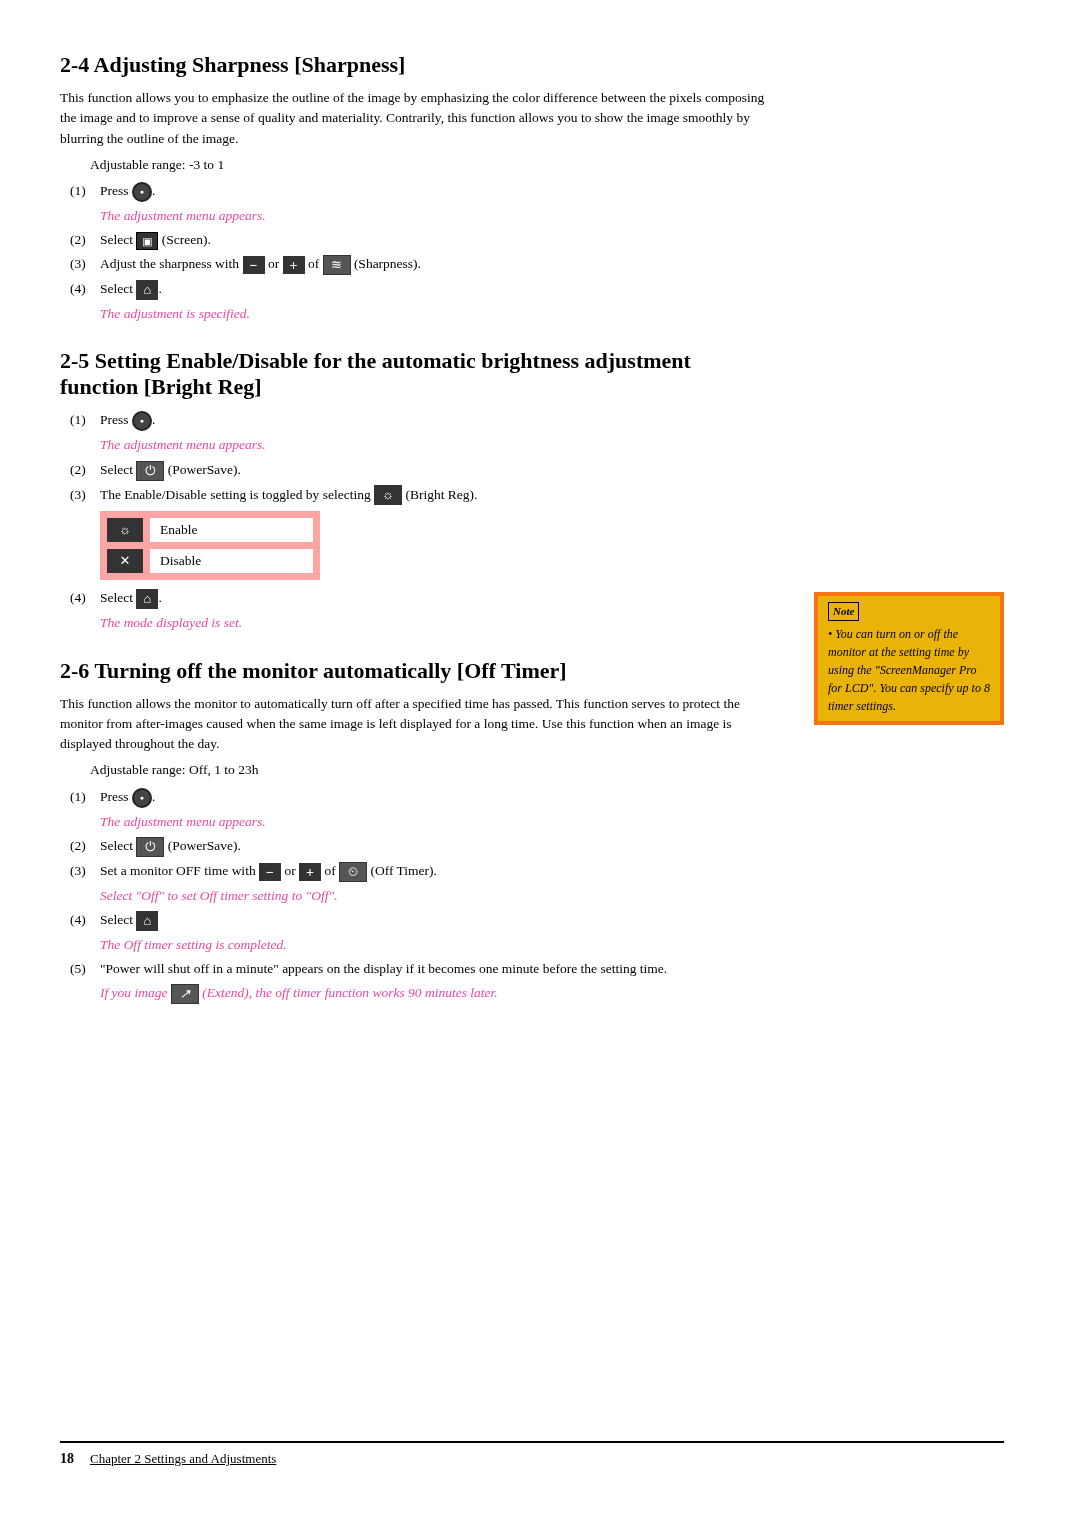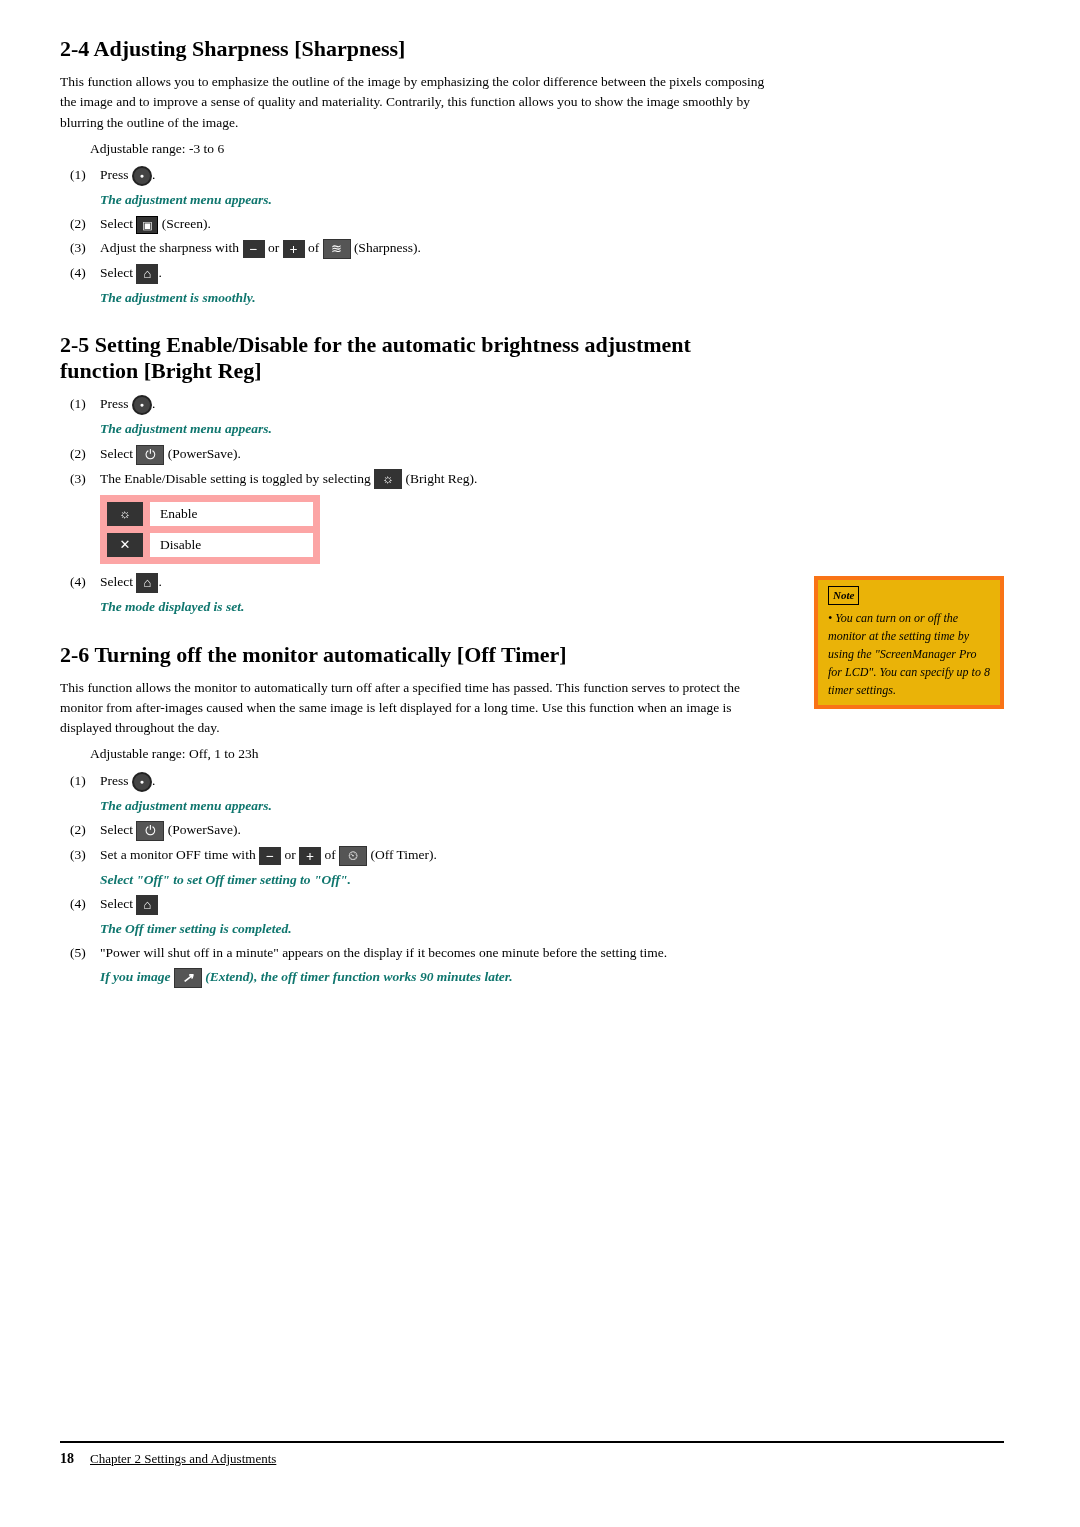--- a/index.html
+++ b/index.html
@@ -8,21 +8,21 @@
       font-size: 13.5px;
       color: #000;
       background: #fff;
       width: 1080px;
       min-height: 1527px;
       position: relative;
     }
     .page {
       width: 1064px;
       min-height: 1527px;
-      padding: 36px 60px 60px 60px;
+      padding: 52px 60px 60px 60px;
       position: relative;
       display: flex;
       flex-direction: column;
     }
     .main-content {
       display: flex;
       flex-direction: row;
       flex: 1;
     }
     .left-column {
@@ -61,24 +61,23 @@
     .step-num {
       min-width: 30px;
       font-weight: normal;
     }
     .step-content {
       flex: 1;
     }
     .sub-note {
       margin-left: 30px;
       font-style: italic;
-      color: #0f766e;
+      color: #ec4899;
       line-height: 1.5;
       margin-bottom: 4px;
-      font-weight: bold;
     }
     .icon-screen {
       display: inline-block;
       width: 22px;
       height: 18px;
       background: #333;
       vertical-align: middle;
       position: relative;
       border: 1px solid #000;
     }
@@ -328,21 +327,21 @@
   </style>
 </head>
 <body>
 
 <div class="page">
   <div class="main-content">
     <div class="left-column">
 
       <h2 class="first">2-4  Adjusting Sharpness [Sharpness]</h2>
       <p>This function allows you to emphasize the outline of the image by emphasizing the color difference between the pixels composing the image and to improve a sense of quality and materiality. Contrarily, this function allows you to show the image smoothly by blurring the outline of the image.</p>
-      <p class="adjustable-range">Adjustable range: -3 to 6</p>
+      <p class="adjustable-range">Adjustable range: -3 to 1</p>
 
       <div class="step-list">
 
         <div class="step">
           <span class="step-num">(1)</span>
           <span class="step-content">
             <span>Press</span>
             <span class="menu-icon"></span>.
           </span>
         </div>
@@ -370,21 +369,21 @@
           </span>
         </div>
 
         <div class="step">
           <span class="step-num">(4)</span>
           <span class="step-content">
             <span>Select</span>
             <span class="icon-select"></span>.
           </span>
         </div>
-        <div class="sub-note">The adjustment is smoothly.</div>
+        <div class="sub-note">The adjustment is specified.</div>
       </div>
 
       <h2>2-5  Setting Enable/Disable for the automatic brightness adjustment function [Bright Reg]</h2>
 
       <div class="step-list">
 
         <div class="step">
           <span class="step-num">(1)</span>
           <span class="step-content">
             <span>Press</span>

